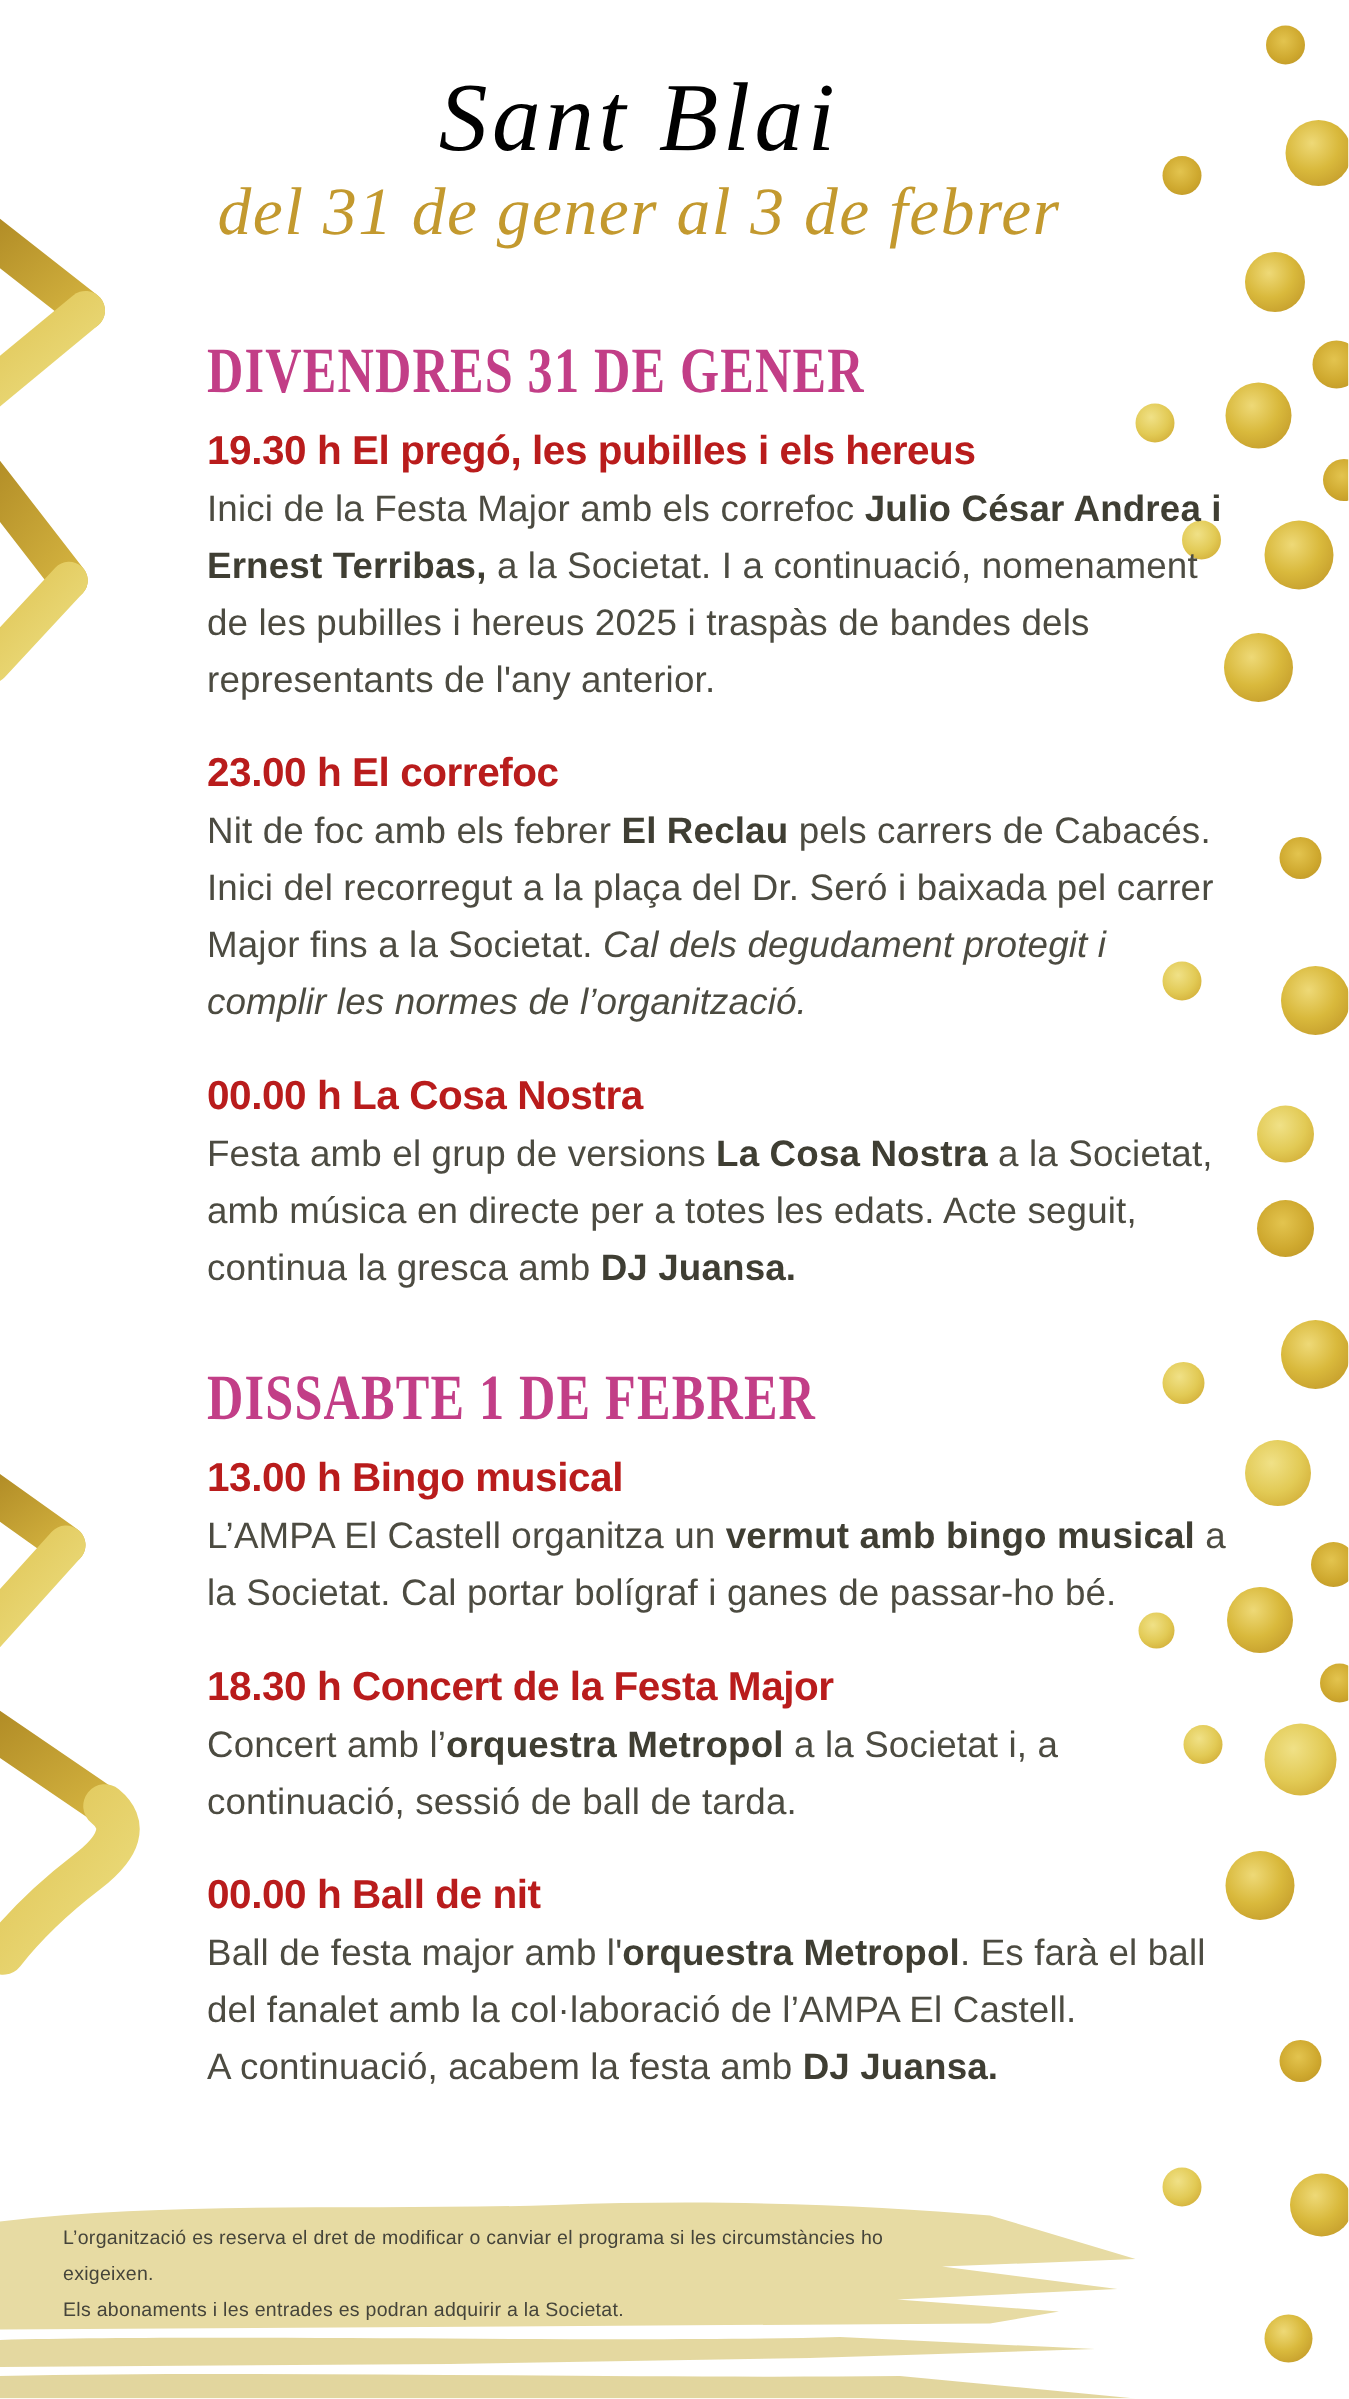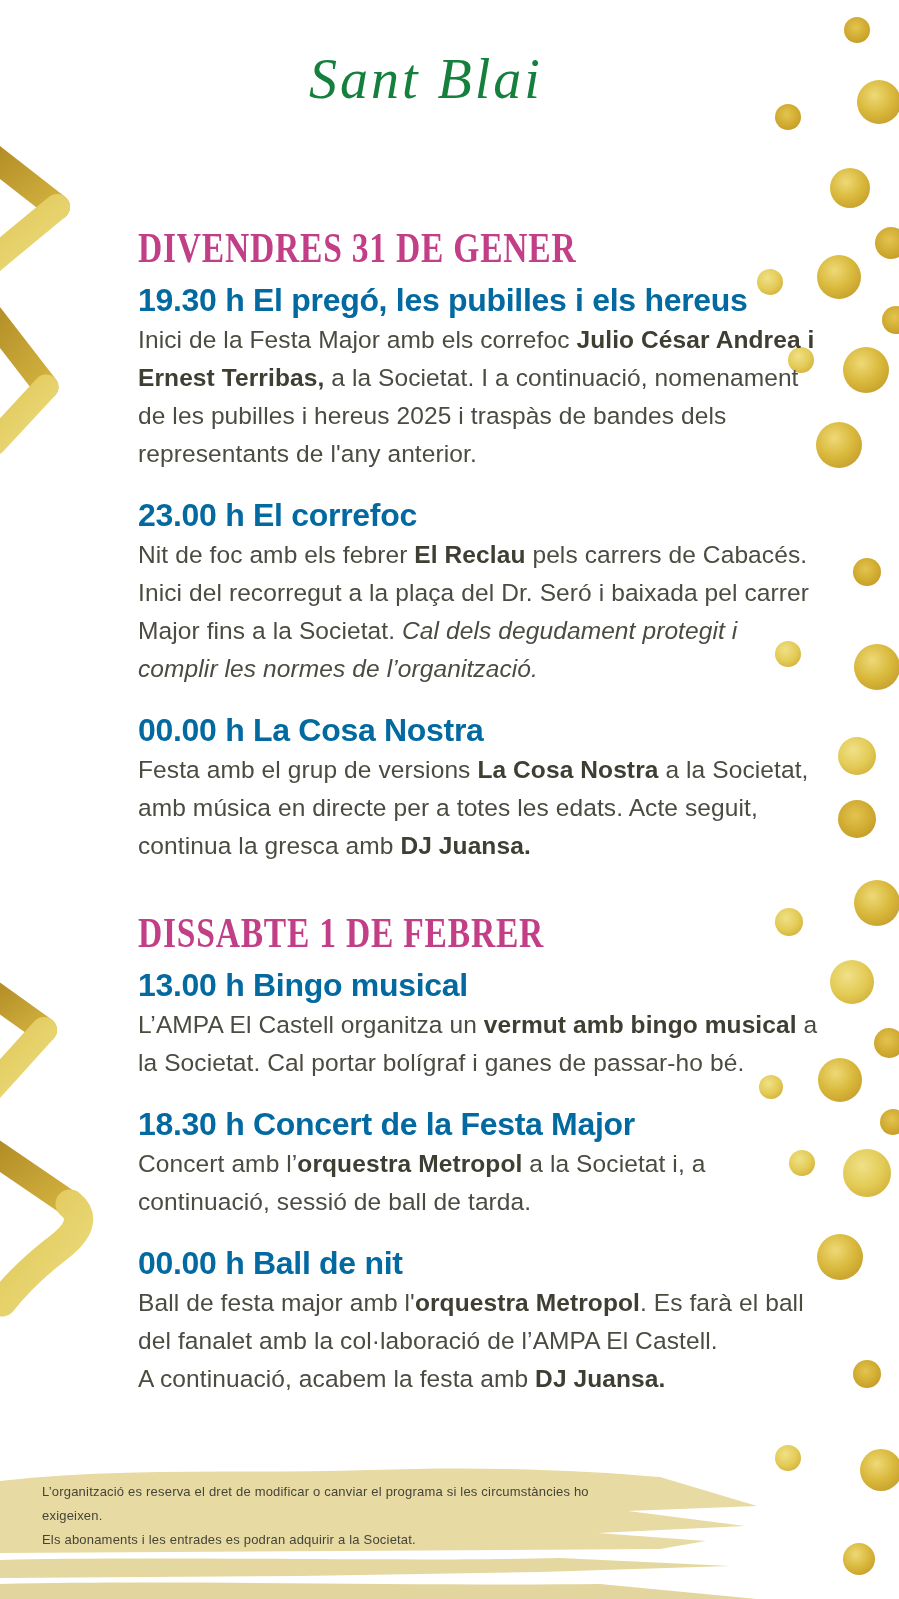--- a/index.html
+++ b/index.html
@@ -15,23 +15,23 @@
 
   
   .header{
     position:absolute;top:44px;left:0;width:852px;
     text-align:center;
   }
   .title{
     font-family:"Liberation Serif", serif;
     font-style:italic;
     font-weight:400;
-    font-size:56px;
+    font-size:65px;
     line-height:70px;
-    color:#15803d;
+    color:#000000;
     margin:0;
     letter-spacing:3px;
   }
   .subtitle{
     font-family:"Liberation Serif", serif;
     font-style:italic;
     font-weight:400;
     font-size:45px;
     line-height:54px;
     color:#c3992e;
@@ -52,24 +52,24 @@
     line-height:52px;
     color:#c23e87;
     margin:0 0 8px 0;
     transform:scaleX(0.78);
     transform-origin:left center;
     white-space:nowrap;
     letter-spacing:1px;
   }
   .event{margin:0 0 24px 0;}
   .event-title{
-    font-size:32px;
+    font-size:27px;
     line-height:36px;
     font-weight:700;
-    color:#0369a1;
+    color:#b91c1c;
     margin:0 0 3px 0;
     letter-spacing:-0.3px;
   }
   .event-body{
     font-size:24.5px;
     line-height:38px;
     color:#4c4b41;
     margin:0;
     white-space:pre-line;
     letter-spacing:0.1px;
@@ -167,20 +167,21 @@
       <circle cx="840" cy="1257" r="23" fill="url(#gd)"></circle>
       <circle cx="867" cy="1374" r="14" fill="url(#gdk)"></circle>
       <circle cx="788" cy="1458" r="13" fill="url(#gl)"></circle>
       <circle cx="881" cy="1470" r="21" fill="url(#gd)"></circle>
       <circle cx="859" cy="1559" r="16" fill="url(#gd)"></circle>
     </g>
   </svg>
 
   <div class="header">
     <h1 class="title">Sant Blai</h1>
+    <div class="subtitle">del 31 de gener al 3 de febrer</div>
   </div>
 
   <div class="content">
 
     <div class="section">
       <h2 class="section-heading">DIVENDRES 31 DE GENER</h2>
 
       <div class="event">
         <h3 class="event-title">19.30 h El pregó, les pubilles i els hereus</h3>
         <p class="event-body"><span>Inici de la Festa Major amb els correfoc </span><span class="b">Julio César Andrea i Ernest Terribas,</span><span> a la Societat. I a continuació, nomenament de les pubilles i hereus 2025 i traspàs de bandes dels representants de l'any anterior.</span></p>

